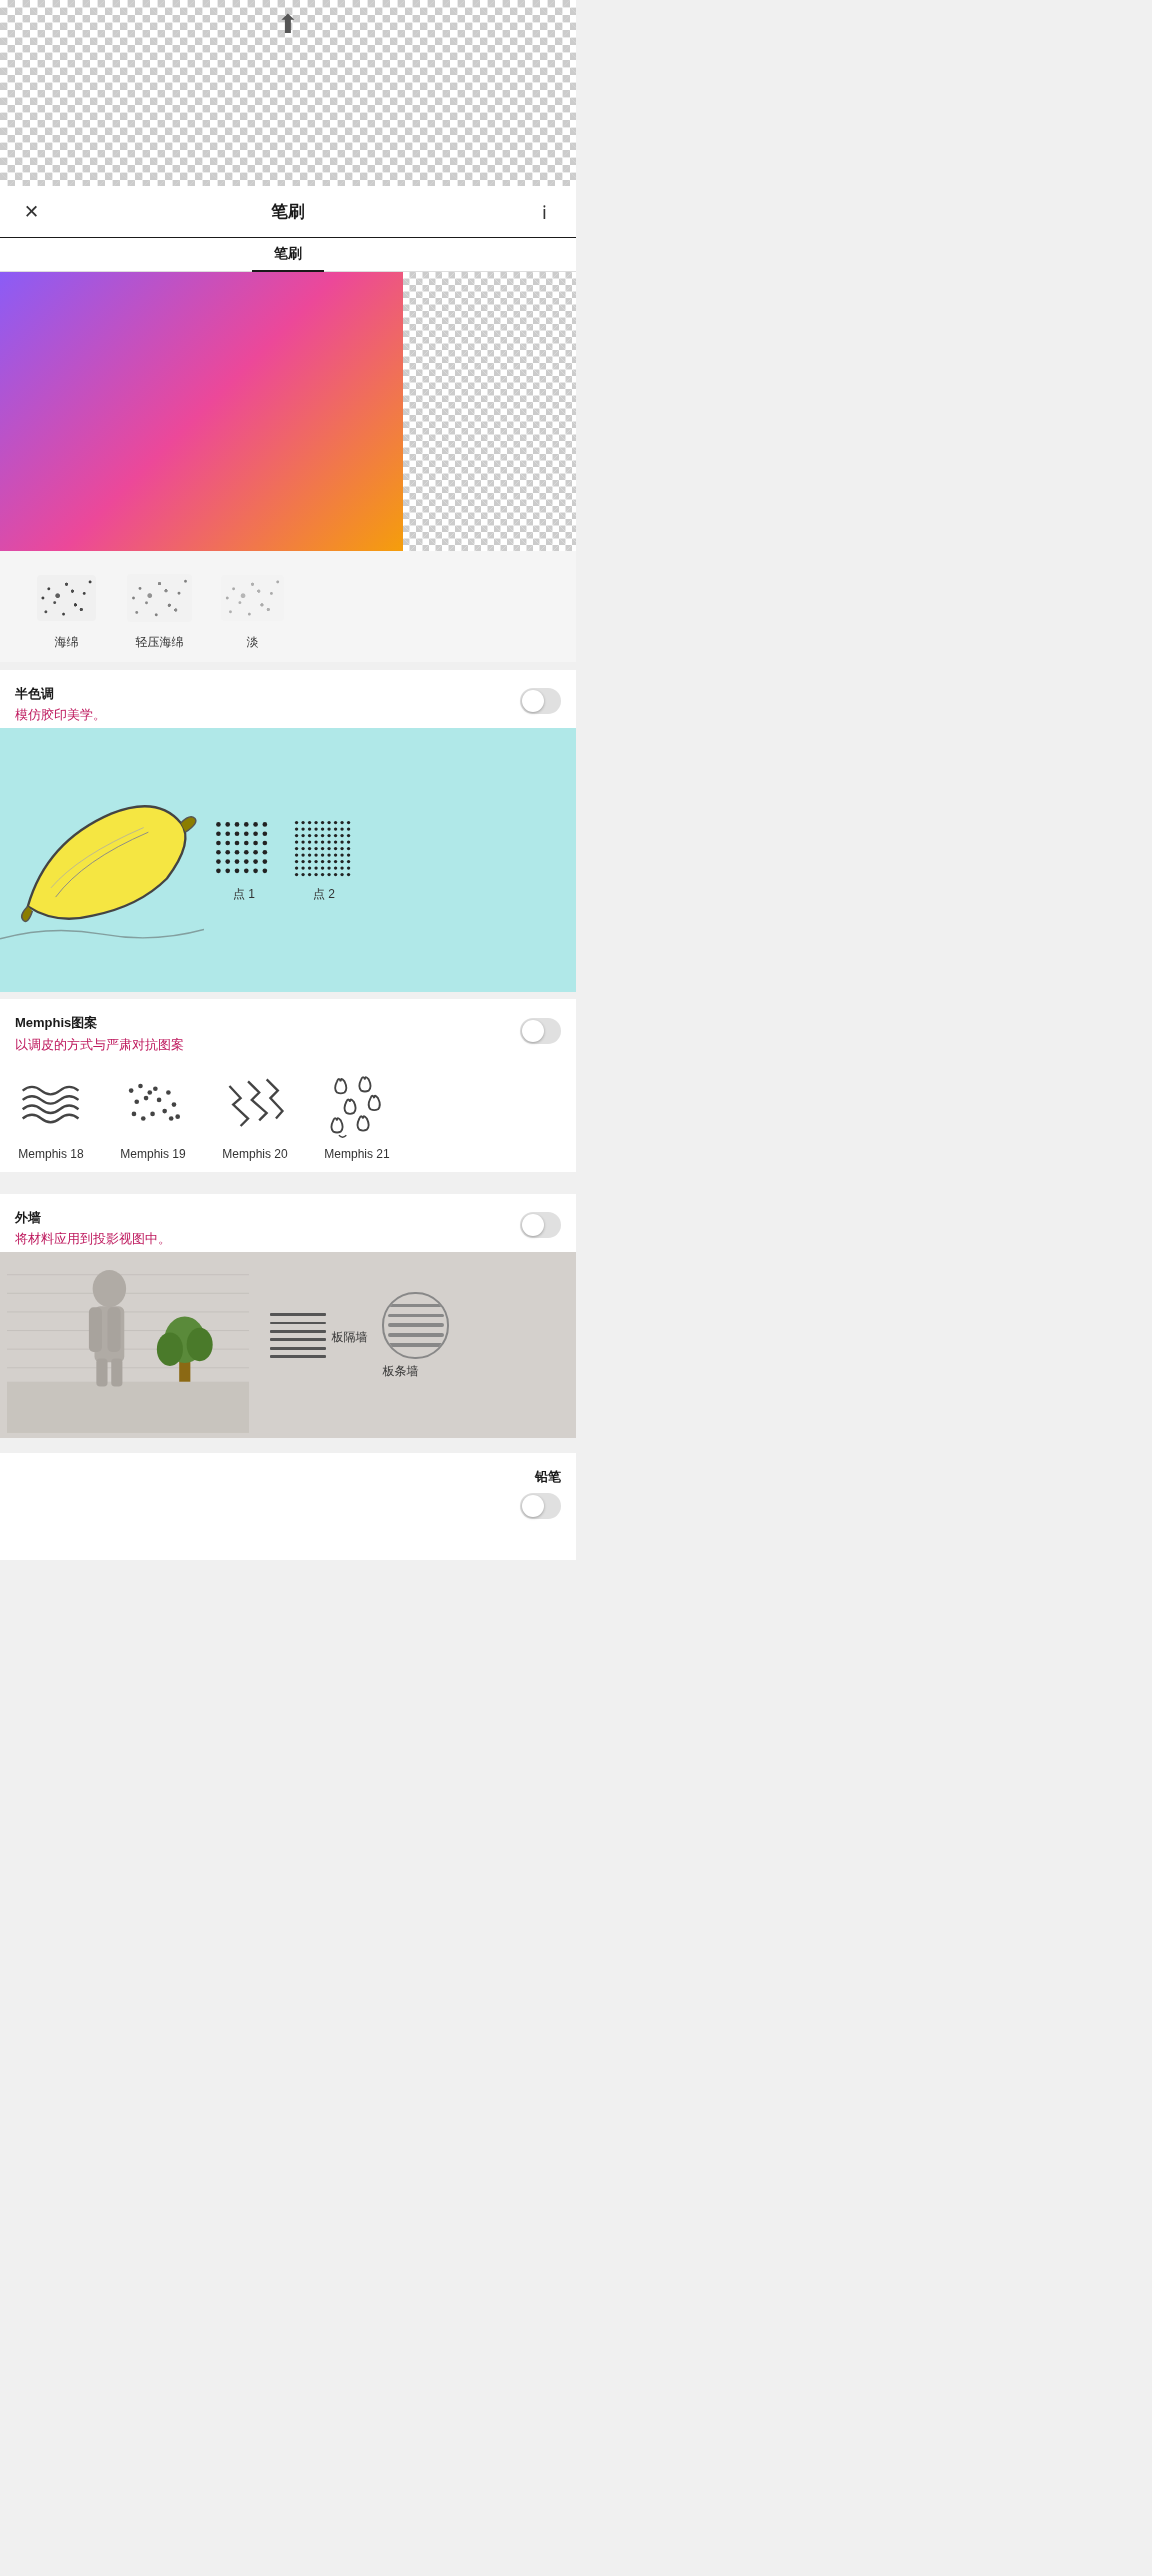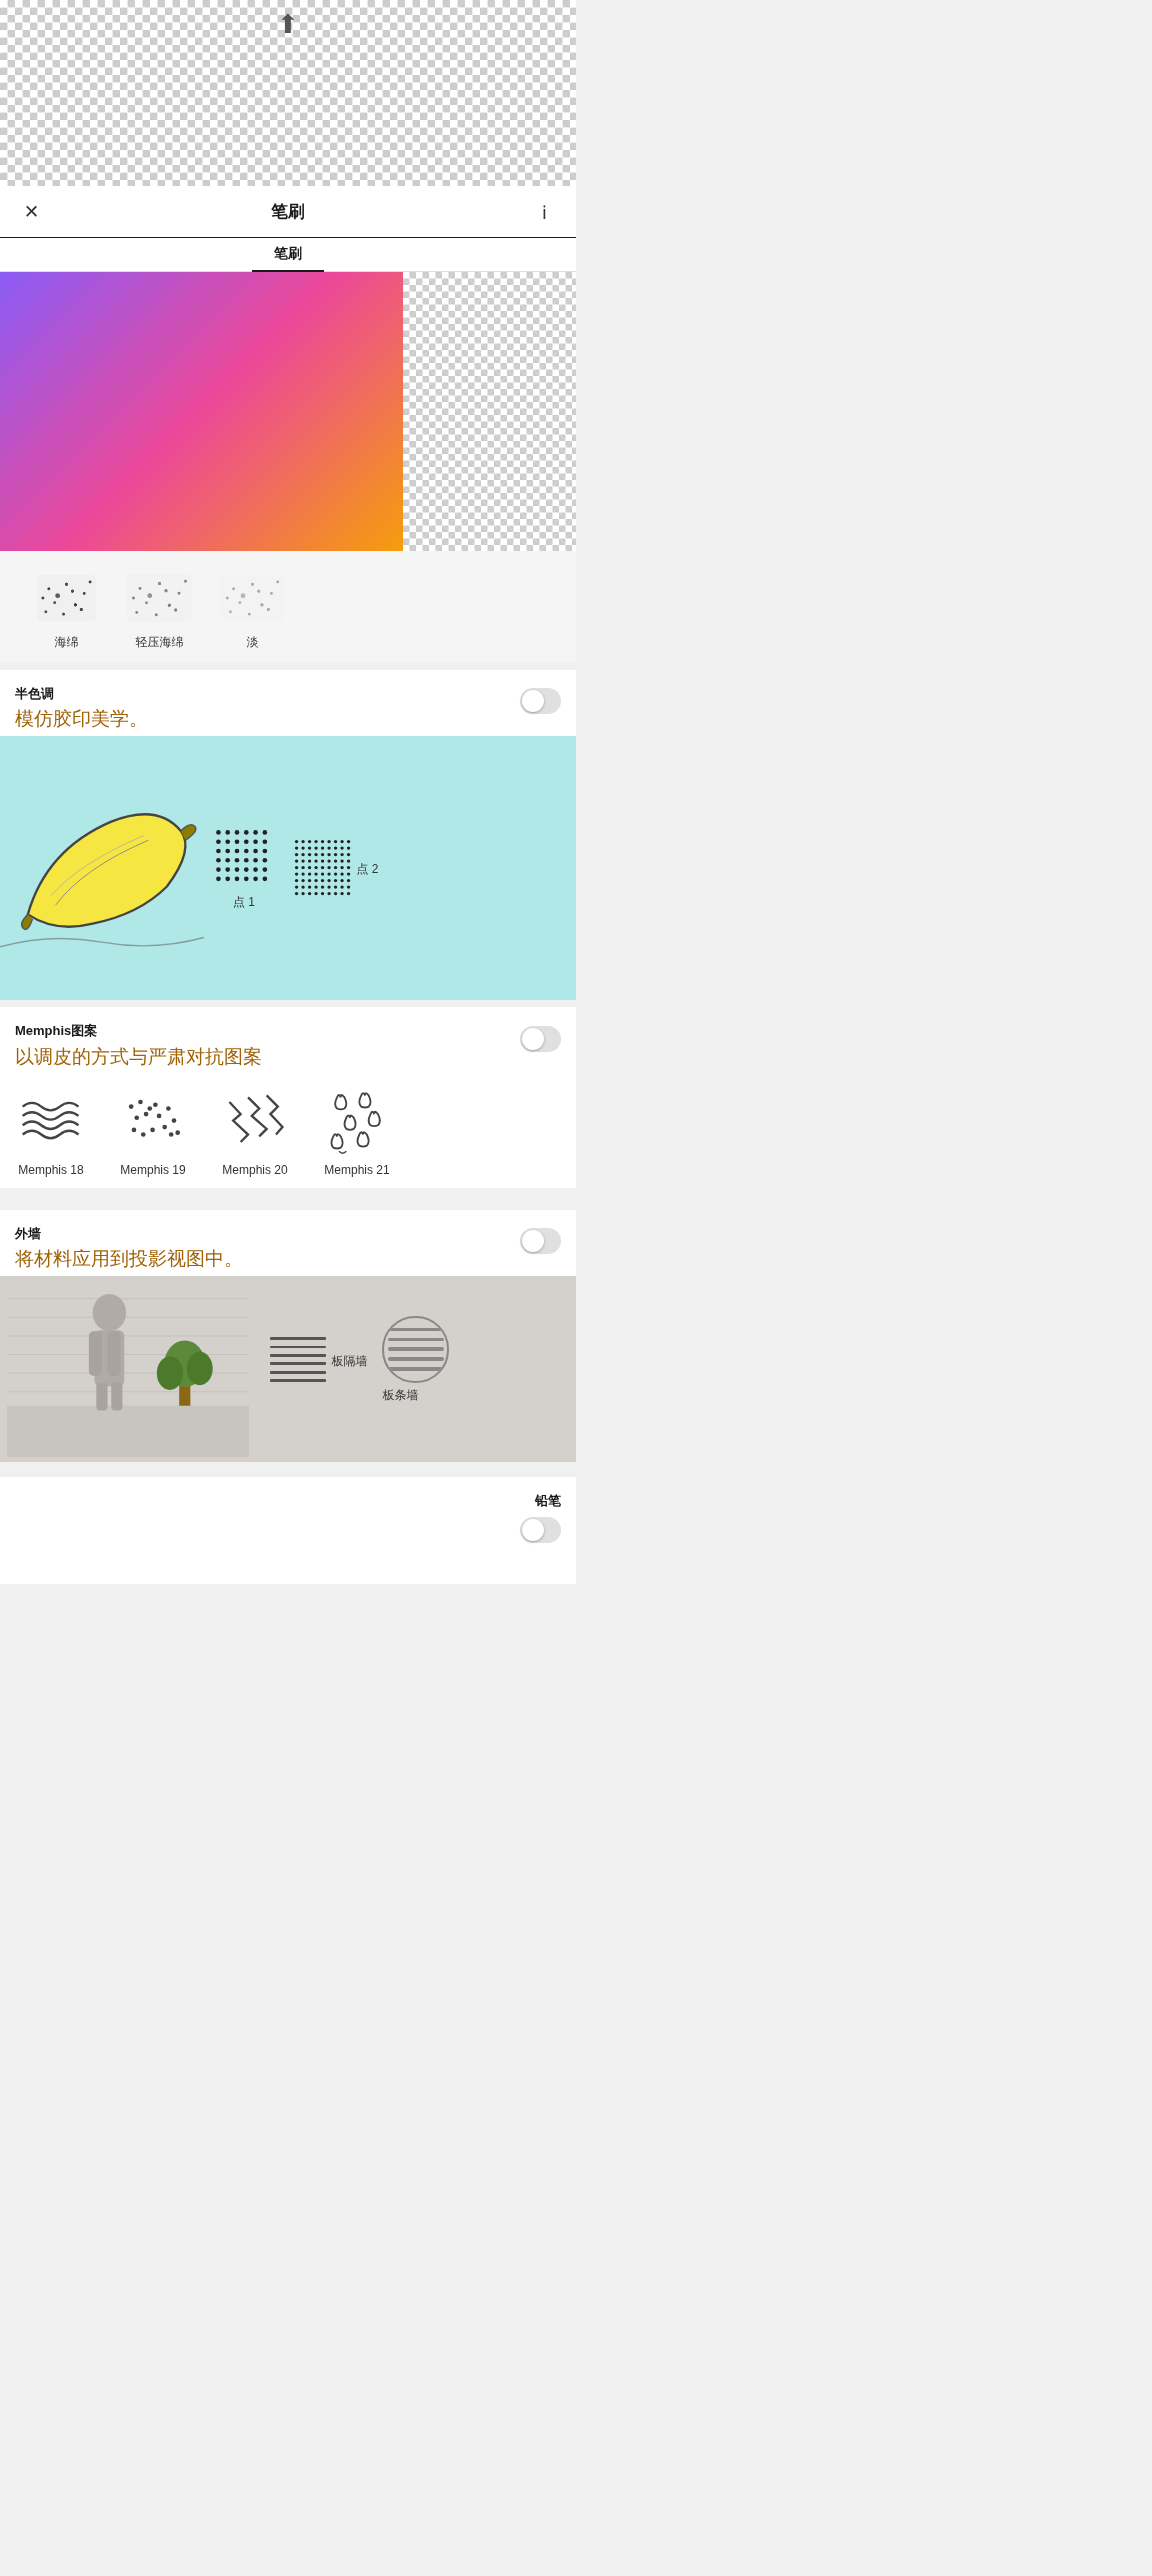--- a/index.html
+++ b/index.html
@@ -200,22 +200,22 @@
     }
 
     .section-title {
       font-size: 13px;
       font-weight: 700;
       color: #1a1a1a;
       margin-bottom: 3.7px;
     }
 
     .section-subtitle {
-      font-size: 19px;
-      color: #a16207;
+      font-size: 13px;
+      color: #be185d;
     }
 
     .section-toggle {
       width: 41px;
       height: 26px;
       background: #e0e0e0;
       border-radius: 13px;
       position: relative;
       margin-top: 3.7px;
       flex-shrink: 0;
@@ -493,21 +493,21 @@
           <circle cx="18" cy="58" r="2.5"></circle>  
           <circle cx="28" cy="58" r="2.5"></circle>
         <circle cx="38" cy="58" r="2.5"></circle>  
           <circle cx="48" cy="58" r="2.5"></circle>  
           <circle cx="58" cy="58" r="2.5"></circle>
       </g>
     </svg>
     <span class="brush-label">点 1</span>
   </div>
 
-  <div style="display:flex; flex-direction:row; align-items:center; margin-left:15px;">
+  <div style="display:flex; flex-direction:column; margin-left:15px;">
     <svg width="65" height="65" viewBox="0 0 70 70">
 
       <g fill="#222">
         <circle cx="6" cy="6" r="1.8"></circle>  
           <circle cx="13" cy="6" r="1.8"></circle>  
           <circle cx="20" cy="6" r="1.8"></circle>
         <circle cx="27" cy="6" r="1.8"></circle>  
           <circle cx="34" cy="6" r="1.8"></circle>  
           <circle cx="41" cy="6" r="1.8"></circle>
         <circle cx="48" cy="6" r="1.8"></circle>  

